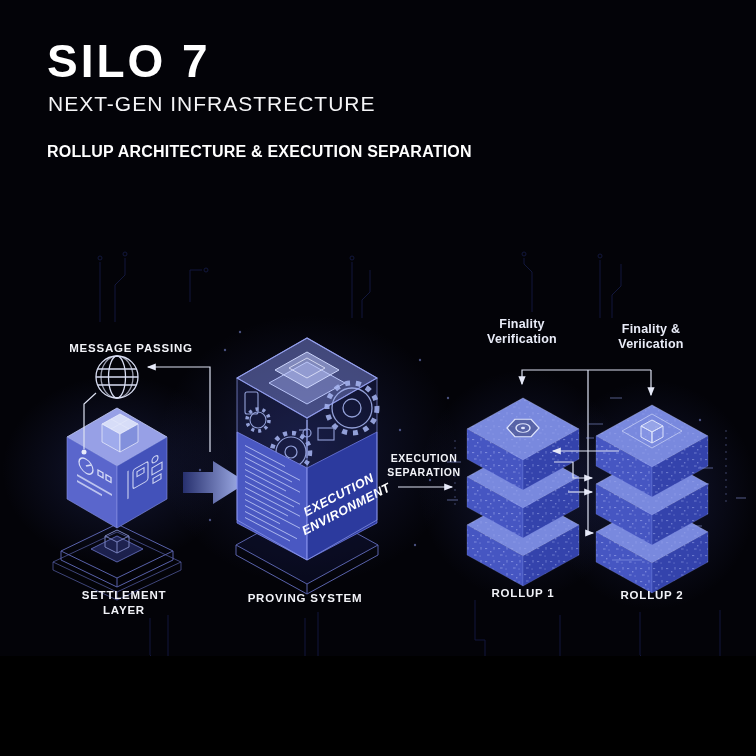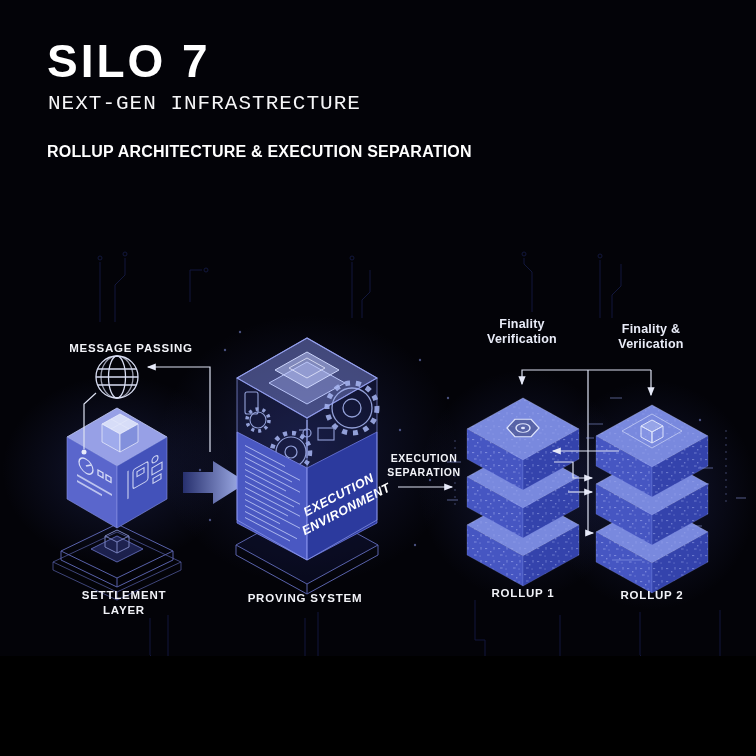--- a/index.html
+++ b/index.html
@@ -1,20 +1,20 @@
 <!DOCTYPE html>
 <html><head>
 <meta charset="utf-8">
 <style>
   html,body{margin:0;padding:0;background:#000;}
   .page{position:relative;width:756px;height:656px;background:#030308;overflow:hidden;
         font-family:"Liberation Sans",sans-serif;}
   .hdr{position:absolute;color:#fff;white-space:nowrap;}
   .brand{left:47px;top:34px;font-size:46px;font-weight:800;letter-spacing:3px;}
-  .tagline{left:48px;top:92px;font-size:21px;font-weight:300;letter-spacing:1px;color:#f5f5f7;font-family:Liberation Mono, monospace;}
+  .tagline{left:48px;top:92px;font-size:21px;font-weight:300;letter-spacing:1px;color:#f5f5f7;}
   .title{left:47px;top:143px;font-size:16px;font-weight:800;letter-spacing:.2px;}
   .subtitle{left:48px;top:176px;font-size:16.5px;font-weight:300;letter-spacing:.6px;color:#ececf0;}
   svg{position:absolute;left:0;top:0;}
   .lbl{font:700 11.5px "Liberation Sans",sans-serif;fill:#f2f3f8;letter-spacing:.8px;text-anchor:middle;}
   .cap{font:600 12.5px "Liberation Sans",sans-serif;fill:#e9ecf8;letter-spacing:.2px;text-anchor:middle;}
   .sep{font:700 10.5px "Liberation Sans",sans-serif;fill:#f2f3f8;letter-spacing:.6px;text-anchor:middle;}
   .env{font:italic 800 12.5px "Liberation Sans",sans-serif;fill:#ffffff;letter-spacing:.5px;text-anchor:middle;}
   .conn{stroke:#dde1f2;stroke-width:1.2;fill:none;}
   .trace{stroke:#12173c;stroke-width:1;fill:none;}
   .wire{stroke:#6e79d2;stroke-width:1;fill:none;opacity:.8;}

